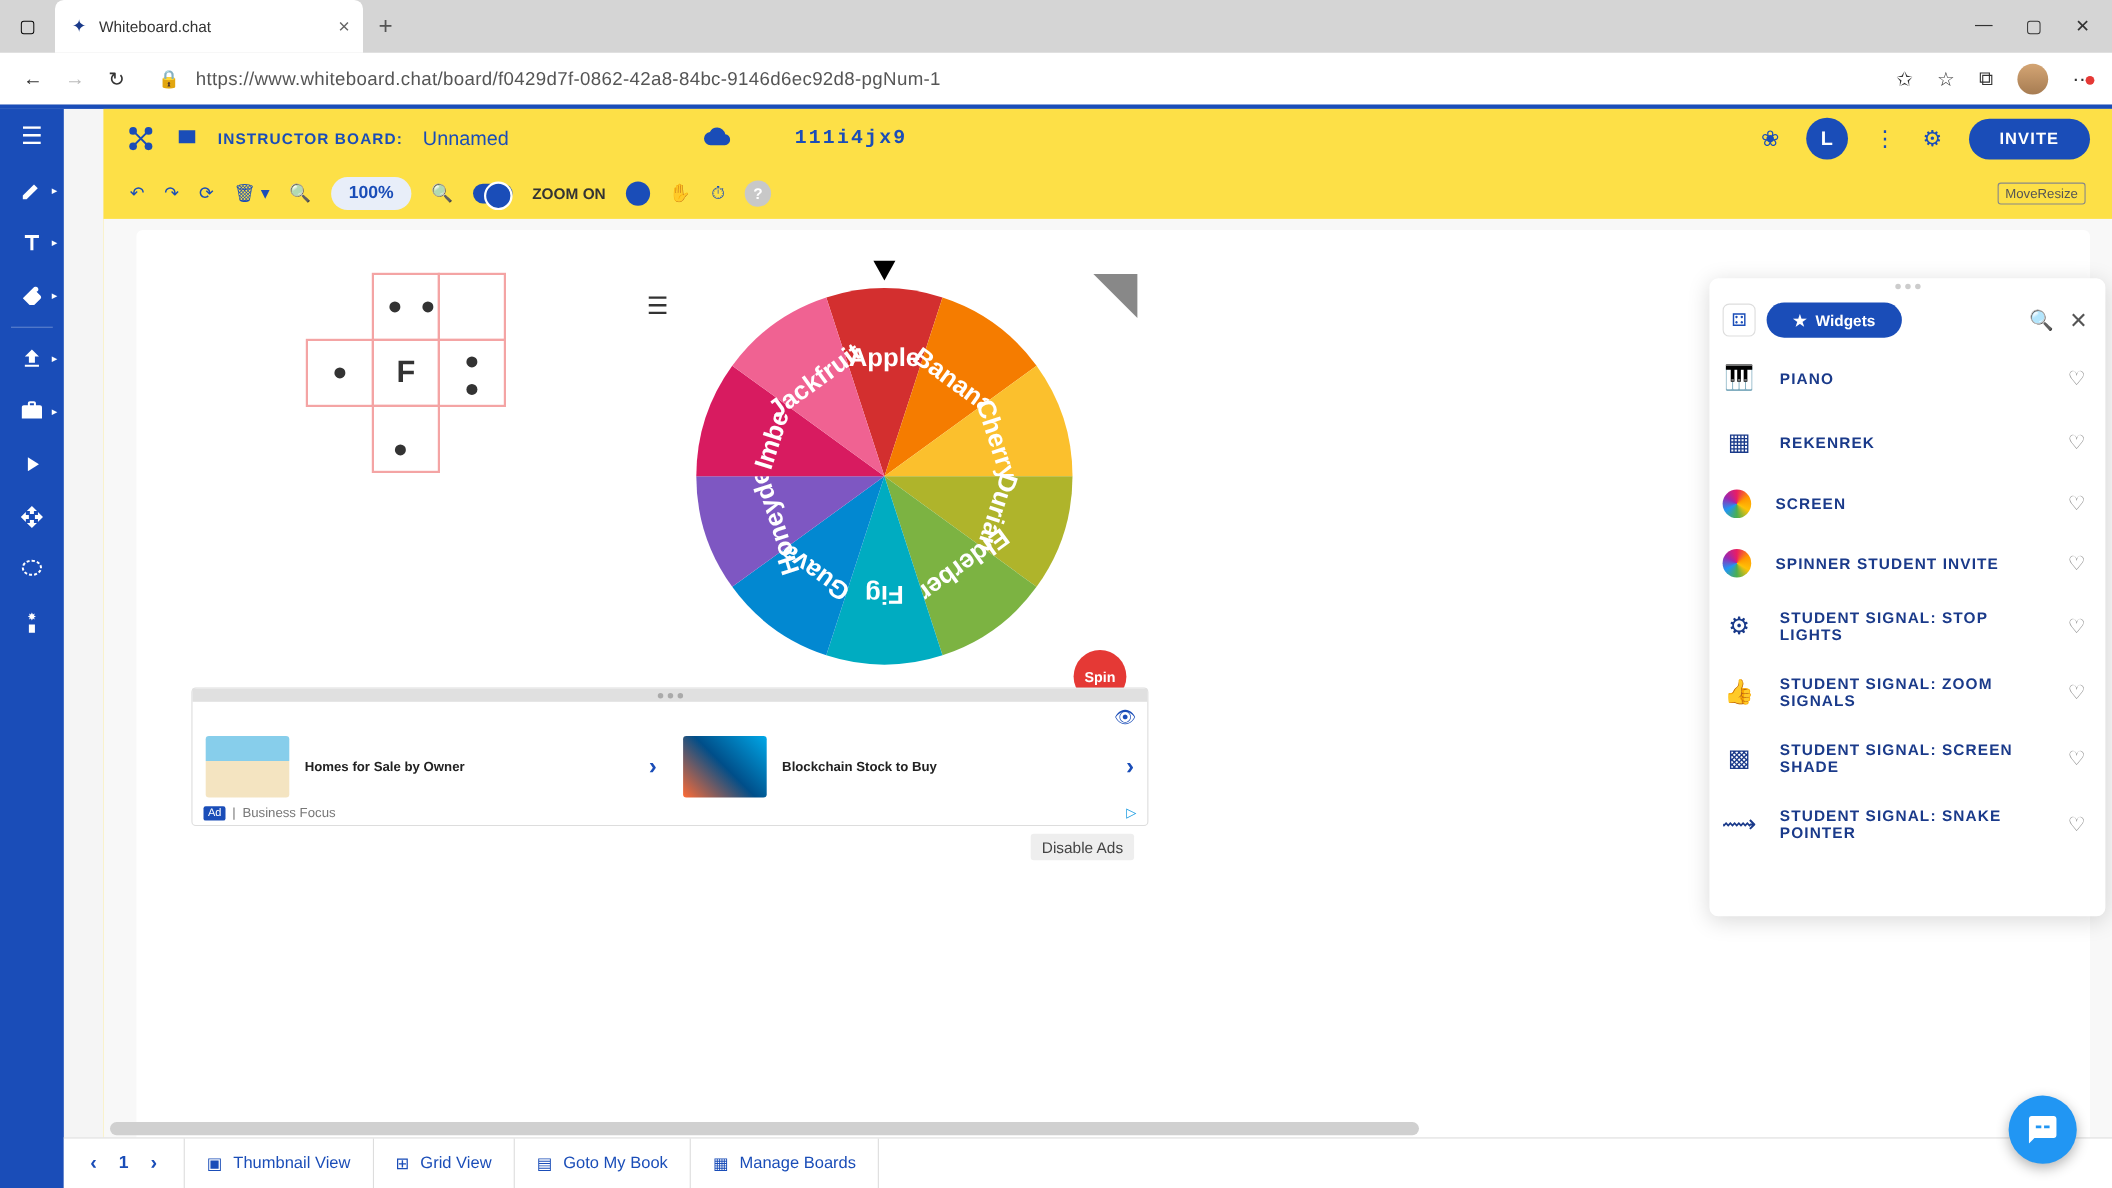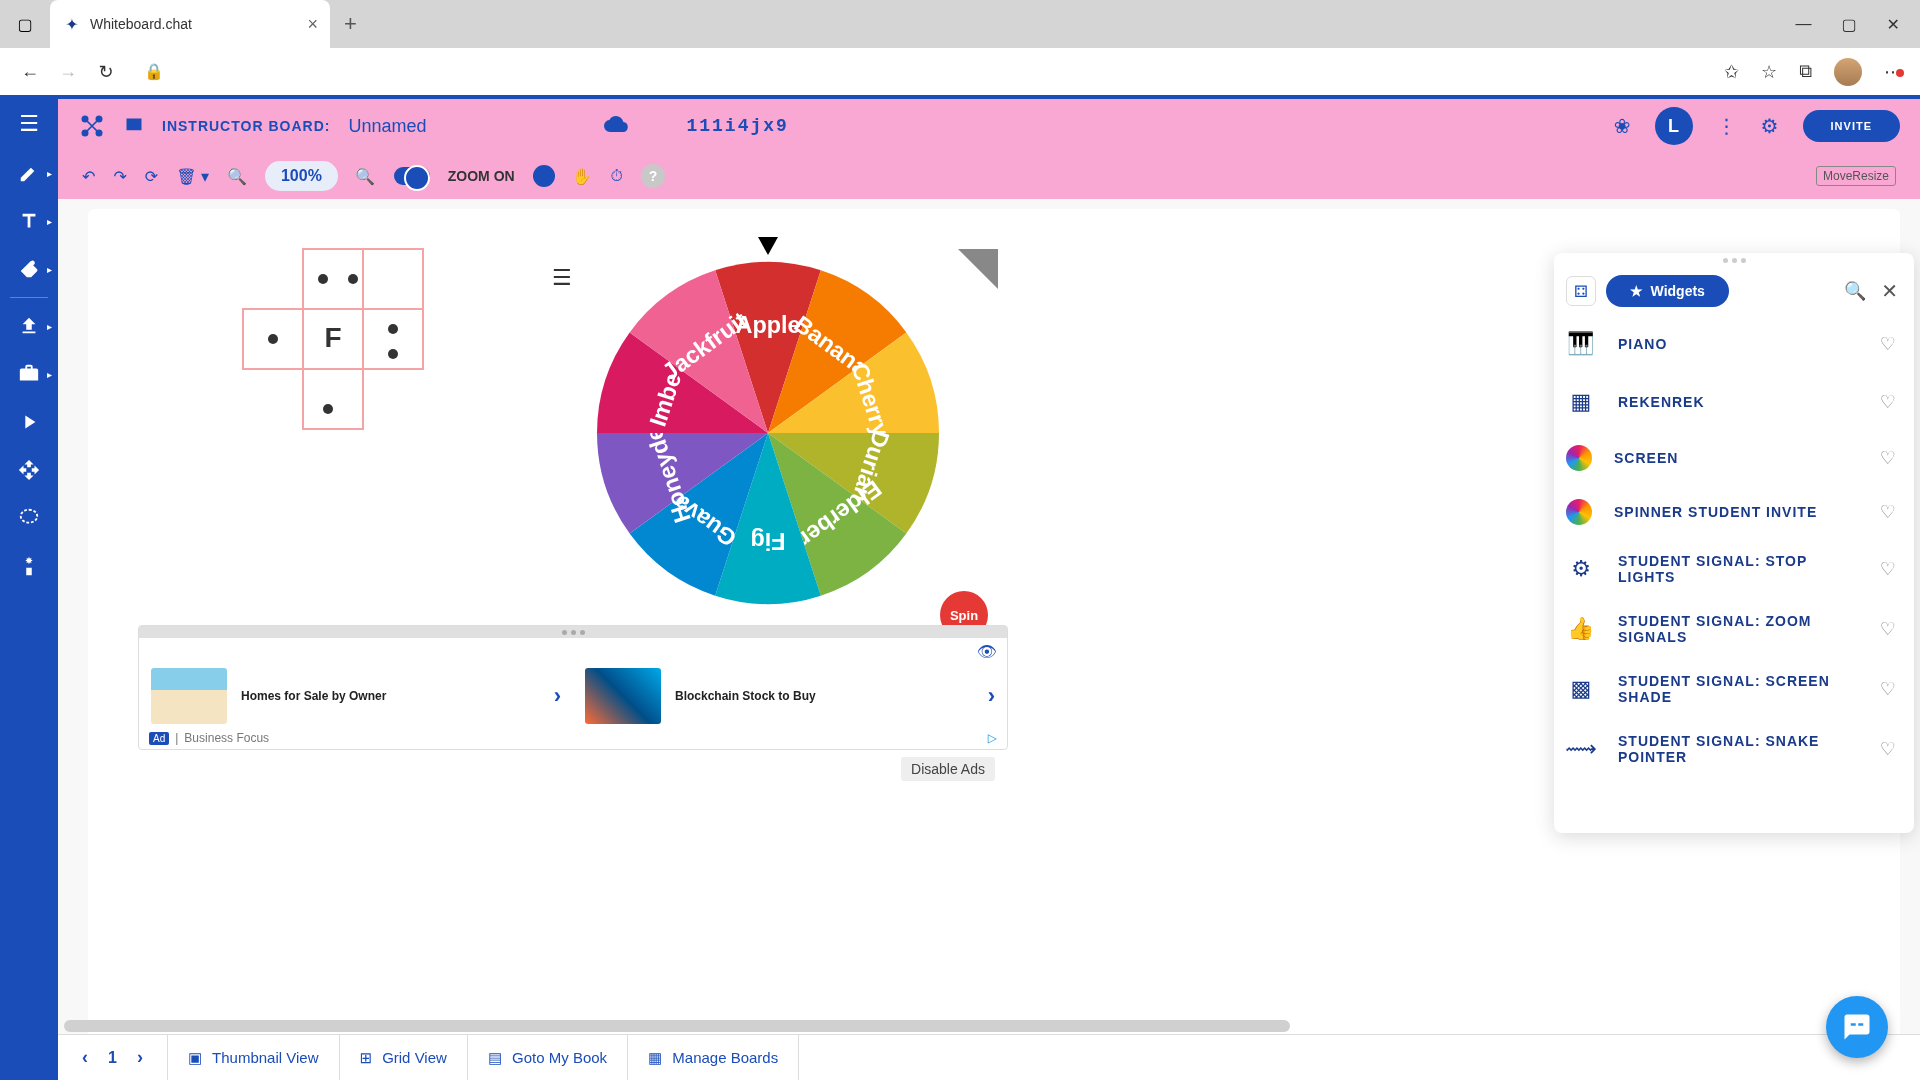--- a/index.html
+++ b/index.html
@@ -34,32 +34,32 @@
 
 
 .left-sidebar { width: 58px; background: #1a4db8; display: flex; flex-direction: column; align-items: center; padding-top: 0; }
 .hamburger { height: 50px; width: 100%; display: flex; align-items: center; justify-content: center; color: #fff; font-size: 22px; cursor: pointer; }
 .tool { width: 58px; height: 48px; display: flex; align-items: center; justify-content: center; color: #fff; cursor: pointer; position: relative; }
 .tool svg { width: 22px; height: 22px; fill: #fff; }
 .tool .caret { position: absolute; right: 6px; font-size: 10px; color: #fff; }
 .tool-divider { width: 38px; height: 1px; background: rgba(255,255,255,0.3); margin: 4px 0; }
 
 
-.main-area { flex: 1; display: flex; flex-direction: column; position: relative; background: #f9a8d4; }
+.main-area { flex: 1; display: flex; flex-direction: column; position: relative; background: #fde047; margin-left: 36px; }
 .app-header { height: 54px; display: flex; align-items: center; padding: 0 20px; gap: 18px; }
 .logo { width: 28px; height: 28px; color: #1a4db8; }
 .instructor-label { font-size: 14px; letter-spacing: 1px; color: #1a4db8; font-weight: 600; }
 .board-name { font-size: 18px; color: #1a4db8; font-weight: 400; }
 .cloud-icon { margin-left: 160px; color: #1a4db8; }
 .board-code { font-family: 'Courier New', monospace; font-size: 18px; color: #1a4db8; font-weight: 600; letter-spacing: 2px; margin-left: 40px; }
 .header-spacer { flex: 1; }
 .header-right { display: flex; align-items: center; gap: 24px; }
 .header-icon { color: #1a4db8; font-size: 20px; cursor: pointer; }
 .user-avatar { width: 38px; height: 38px; border-radius: 50%; background: #1a4db8; color: #fff; display: flex; align-items: center; justify-content: center; font-weight: 600; font-size: 18px; }
-.invite-btn { background: #1a4db8; color: #fff; border: none; border-radius: 22px; padding: 10px 28px; font-size: 11px; font-weight: 600; letter-spacing: 1px; cursor: pointer; }
+.invite-btn { background: #1a4db8; color: #fff; border: none; border-radius: 22px; padding: 10px 28px; font-size: 15px; font-weight: 600; letter-spacing: 1px; cursor: pointer; }
 
 
 .toolbar { height: 46px; display: flex; align-items: center; padding: 0 24px; gap: 18px; }
 .tb-icon { color: #1a4db8; font-size: 16px; cursor: pointer; }
 .zoom-pill { background: #e8eef9; border-radius: 18px; padding: 6px 16px; font-size: 16px; font-weight: 600; color: #1a4db8; }
 .toggle { width: 36px; height: 18px; background: #1a4db8; border-radius: 10px; position: relative; cursor: pointer; }
 .toggle::after { content: ''; position: absolute; right: 0; top: -2px; width: 22px; height: 22px; border-radius: 50%; background: #1a4db8; border: 2px solid #fff; }
 .zoom-label { font-size: 14px; font-weight: 600; color: #333; }
 .color-dot { width: 22px; height: 22px; border-radius: 50%; background: #1a4db8; }
 .help-dot { width: 24px; height: 24px; border-radius: 50%; background: #c8c8c8; color: #fff; display: flex; align-items: center; justify-content: center; font-size: 14px; font-weight: bold; }
@@ -146,20 +146,21 @@
       <span>▢</span>
       <span>✕</span>
     </div>
   </div>
   <div class="chrome-nav">
     <span class="nav-btn">←</span>
     <span class="nav-btn disabled">→</span>
     <span class="nav-btn">↻</span>
     <div class="url-bar">
       <span class="lock-icon">🔒</span>
+      <span class="url-text">https://www.whiteboard.chat/board/f0429d7f-0862-42a8-84bc-9146d6ec92d8-pgNum-1</span>
     </div>
     <div class="nav-right">
       <span>✩</span>
       <span>☆</span>
       <span>⧉</span>
       <div class="avatar"></div>
       <span class="notif-badge">⋯</span>
     </div>
   </div>
 </div>

